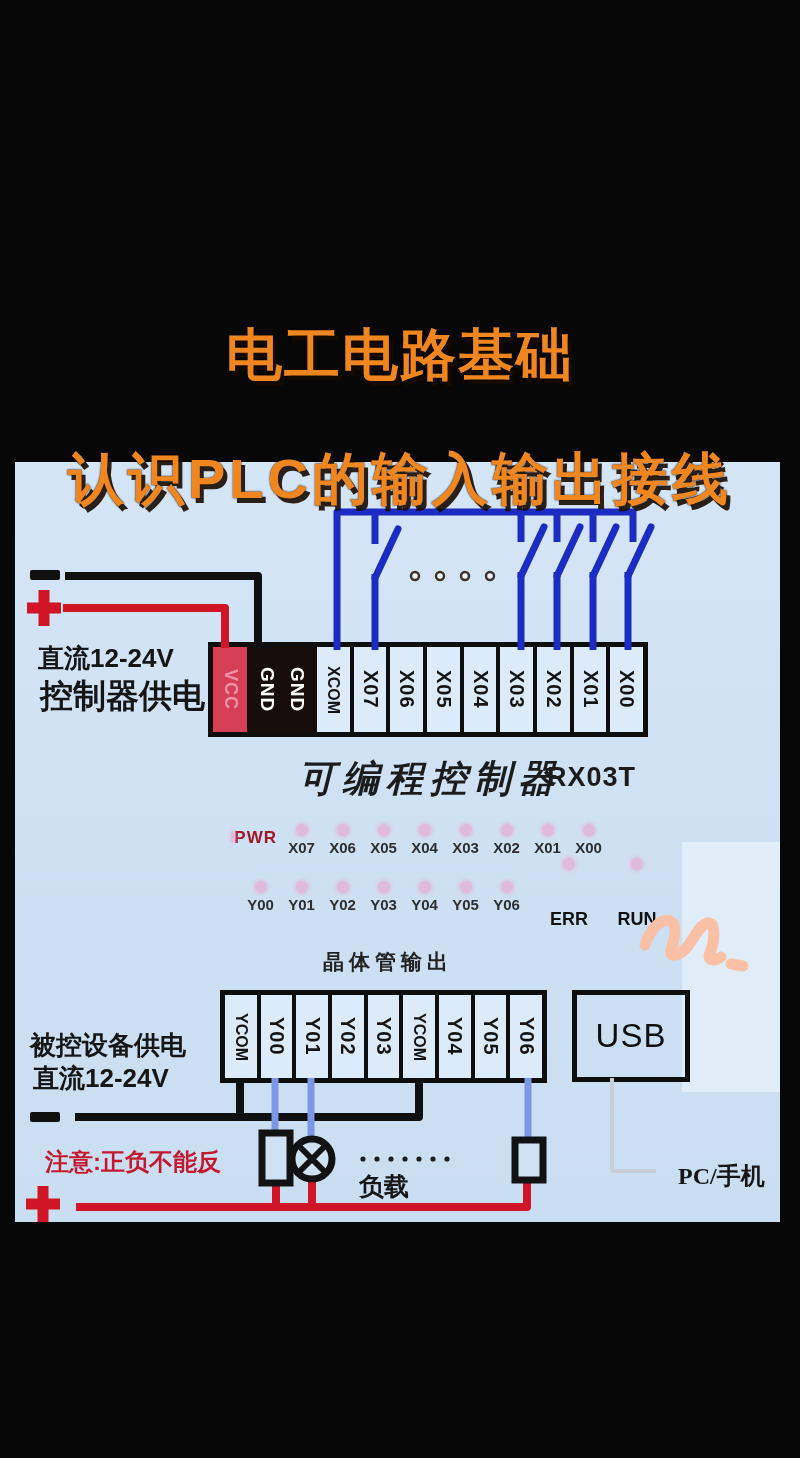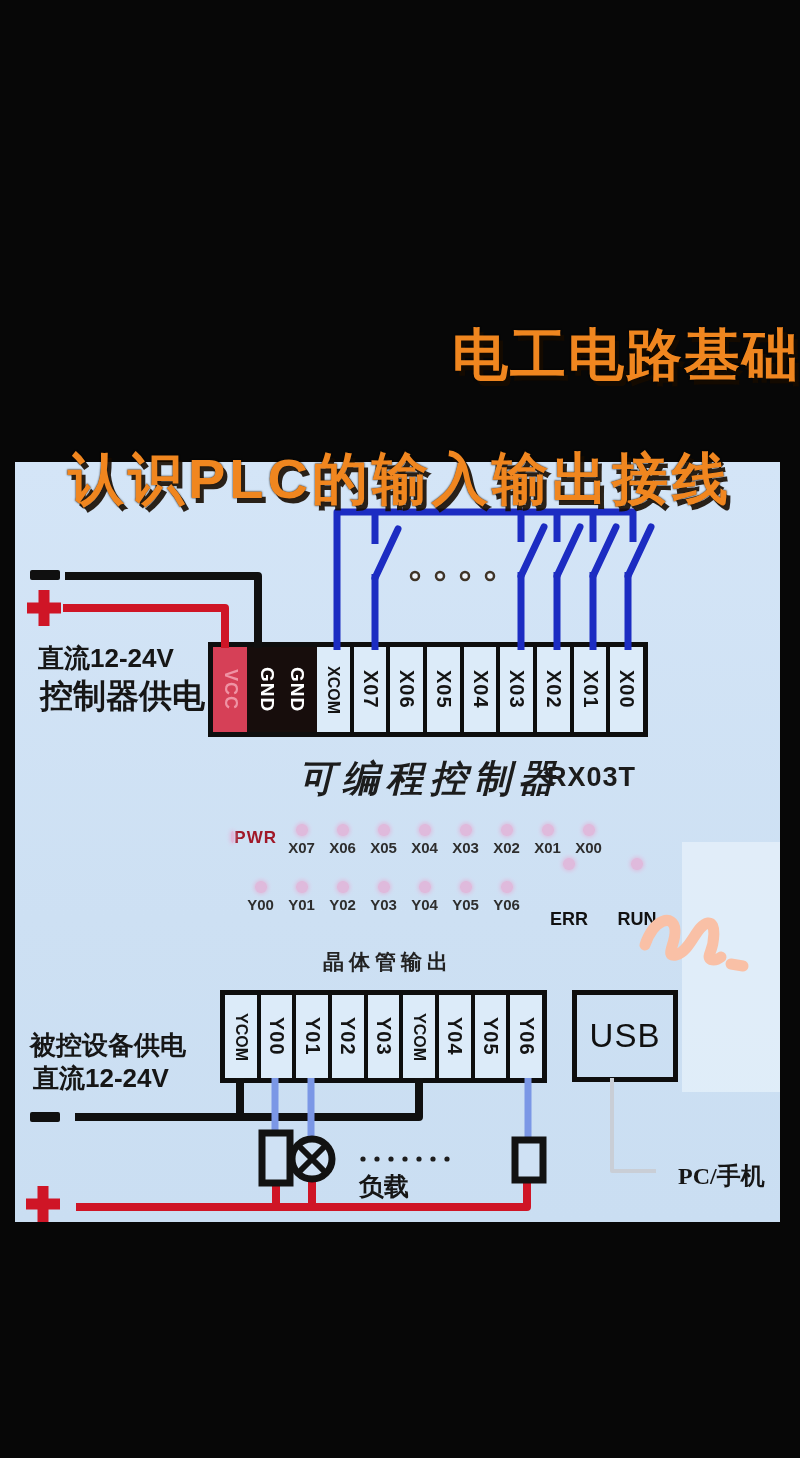--- a/index.html
+++ b/index.html
@@ -11,21 +11,21 @@
   }
   *{margin:0;padding:0;box-sizing:border-box;}
   html,body{width:800px;height:1458px;}
   body{background:var(--background);position:relative;overflow:hidden;
        font-family:"Liberation Sans","DejaVu Sans",sans-serif;}
 
   
   .title-line{position:absolute;left:0;width:800px;text-align:center;z-index:6;
     color:var(--title-orange);font-weight:bold;
     text-shadow:4px 5px 0 rgba(22,11,0,.9), 0 0 2px #000;}
-  .title-1{top:318px;font-size:56px;letter-spacing:2px;text-align:right;}
+  .title-1{top:318px;font-size:56px;letter-spacing:2px;}
   .title-2{top:396px;font-size:56px;letter-spacing:4px;margin-top:46px;}
 
   
   .diagram{position:absolute;left:15px;top:462px;width:765px;height:760px;
     background:linear-gradient(180deg,#d4e5f7 0%,#cde0f3 60%,#cadef2 100%);z-index:1;}
   .edge-light{position:absolute;left:667px;top:380px;width:98px;height:250px;
     background:rgba(240,247,253,.55);}
 
   .dlabel{position:absolute;color:#161616;font-weight:700;}
   .input-label{left:290px;top:12px;width:300px;text-align:center;font-size:25px;letter-spacing:1px;}
@@ -52,21 +52,21 @@
     background:var(--terminal-bg);border-left:4px solid #0e0e0e;overflow:hidden;}
   .cell:first-child{border-left:none;}
   .vtext{writing-mode:vertical-rl;font-size:20px;font-weight:600;color:#141414;letter-spacing:1px;}
   .cell.strong .vtext{font-size:16px;font-weight:800;letter-spacing:0;}
   .cell-vcc{flex:0 0 34px;background:var(--vcc-red);border-left:none;}
   .cell-vcc .vtext{color:#ef93a4;font-weight:800;font-size:18px;}
   .cell-gnd{flex:0 0 70px;background:var(--gnd-black);justify-content:space-evenly;border-left:none;}
   .cell-gnd .vtext{color:#ffffff;font-weight:800;font-size:19px;}
 
   
-  .usb-box{position:absolute;left:557px;top:528px;width:106px;height:92px;
+  .usb-box{position:absolute;left:557px;top:528px;width:118px;height:92px;
     border:5px solid #0e0e0e;display:flex;align-items:center;justify-content:center;
     font-size:33px;color:#101010;letter-spacing:1px;font-weight:500;}
 
   
   .led-row{position:absolute;display:flex;}
   .slot{width:41px;display:flex;flex-direction:column;align-items:center;}
   .dot{width:12px;height:12px;border-radius:50%;background:var(--led-pink);
     box-shadow:0 0 4px 1px var(--led-pink);opacity:.85;margin-bottom:3px;}
   .slot .lbl{font-size:15px;font-weight:600;color:#2e2e2e;font-style:normal;}
   .x-row{left:266px;top:362px;}
@@ -321,15 +321,16 @@
     </div>
     </div>
 
   <div class="usb-box">USB</div>
   <div class="dlabel pc-label">PC/手机</div>
 
   <div class="dlabel pwr-top-1">直流12-24V</div>
   <div class="dlabel pwr-top-2">控制器供电</div>
   <div class="dlabel pwr-bot-1">被控设备供电</div>
   <div class="dlabel pwr-bot-2">直流12-24V</div>
+  <div class="dlabel warn">注意:正负不能反</div>
   <div class="dlabel load-label">负载</div>
 
 </div>
 
 </body></html>

